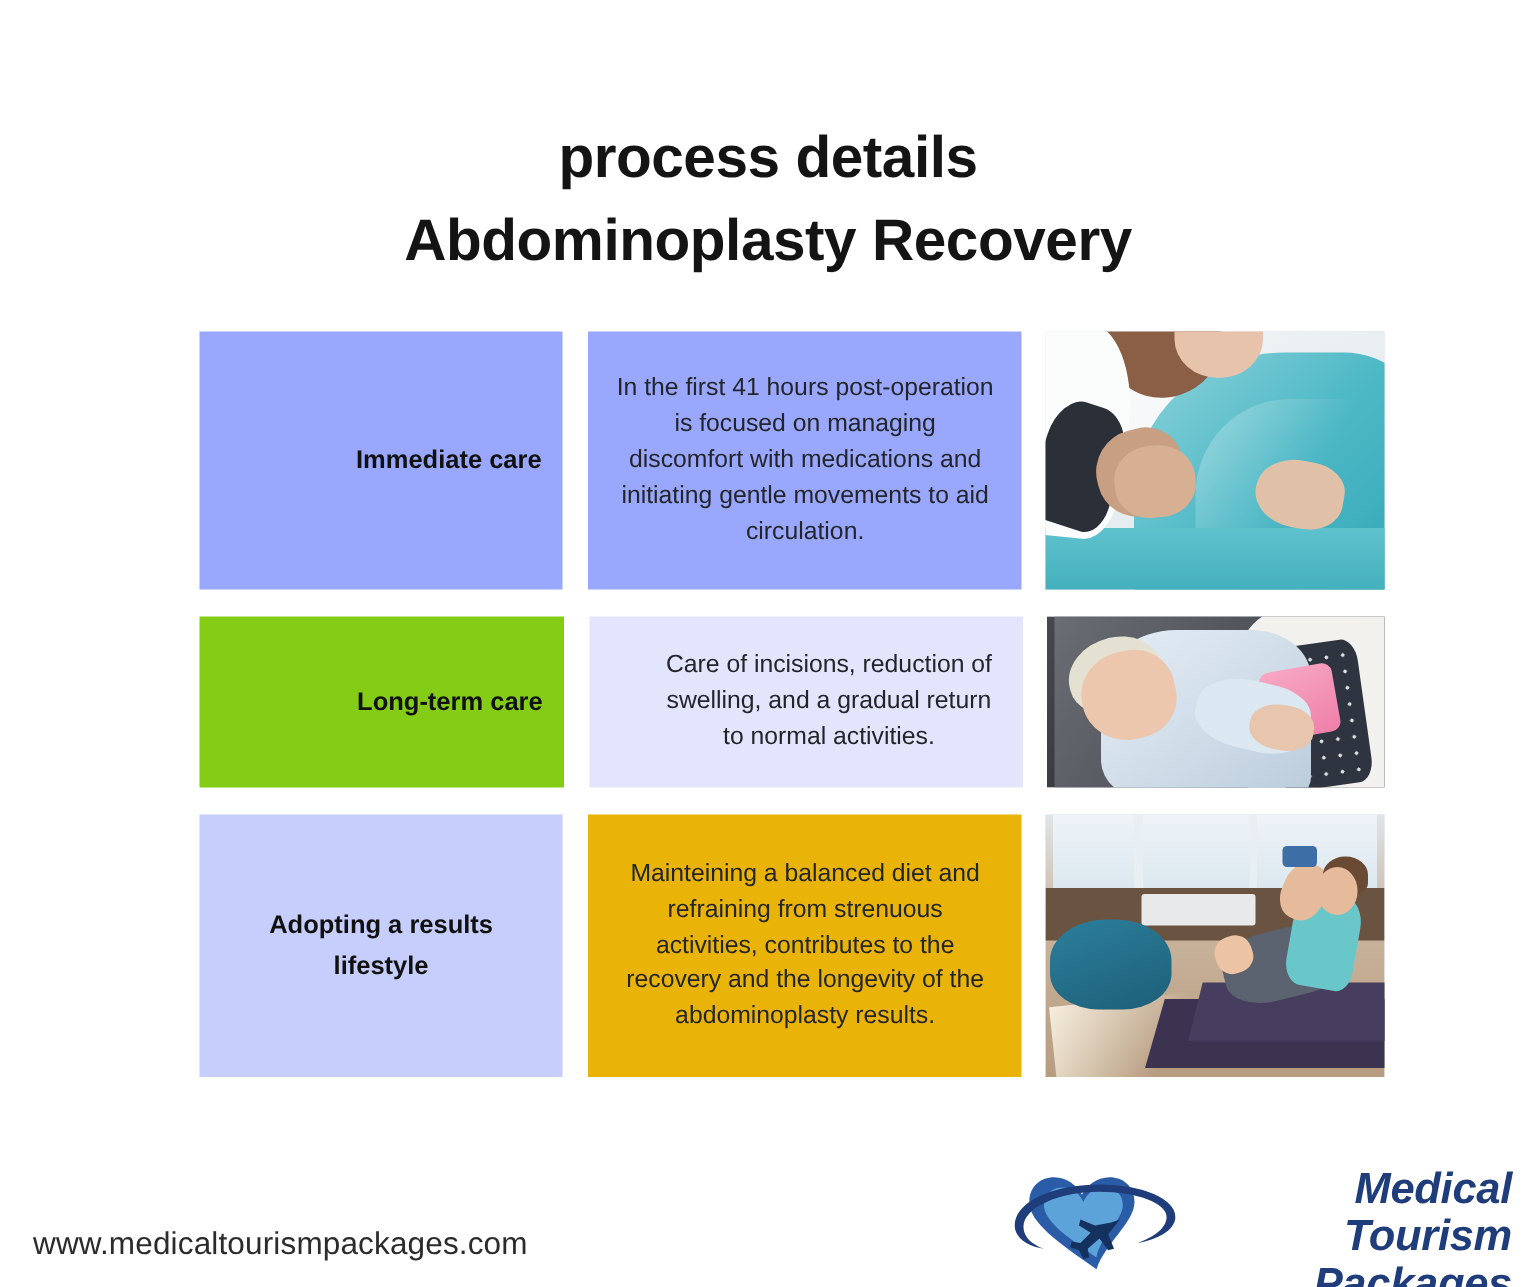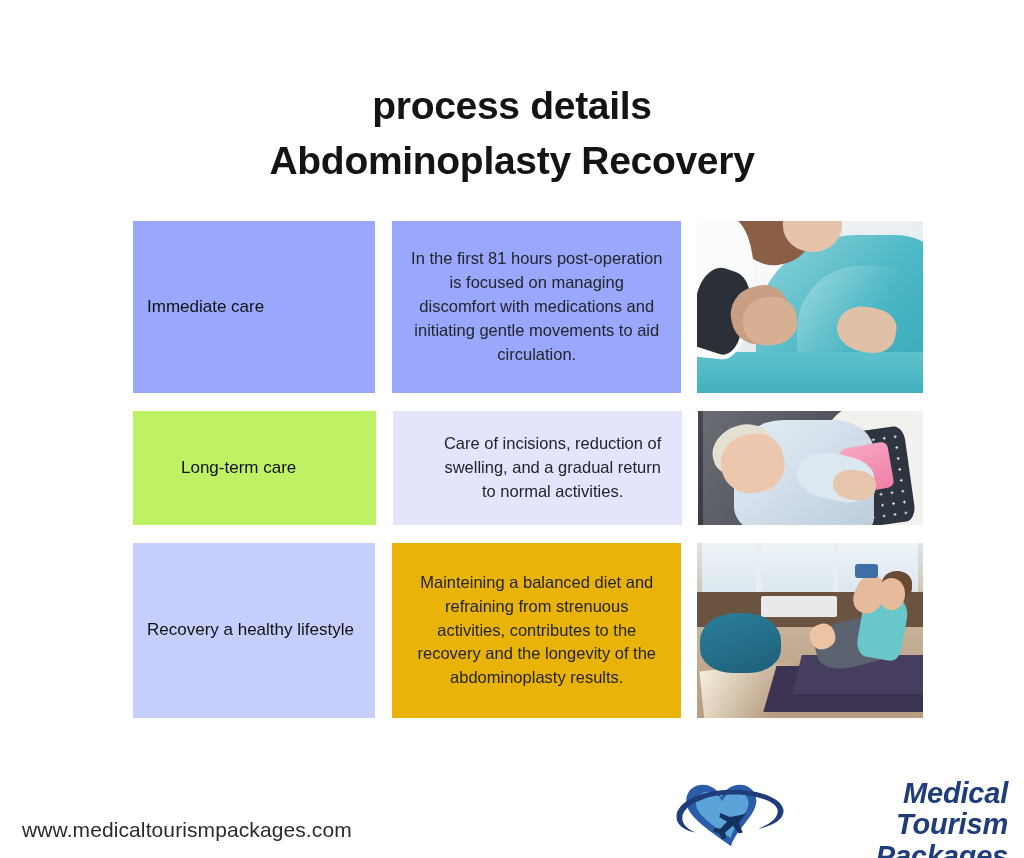--- a/index.html
+++ b/index.html
@@ -43,26 +43,26 @@
     align-items: stretch;
     margin-bottom: 18px;
   }
   .row:last-child { margin-bottom: 0; }
 
   .cell-label {
     width: 252px;
     margin-right: 17px;
     display: flex;
     align-items: center;
-    justify-content: flex-start;
+    justify-content: flex-end;
     text-align: center;
     padding: 6px 14px;
     box-sizing: border-box;
     font-size: 17px;
-    font-weight: normal;
+    font-weight: bold;
     line-height: 1.55;
     color: #111111;
     margin-left: 32px;
   }
   .cell-text {
     width: 301px;
     margin-right: 16px;
     display: flex;
     align-items: center;
     justify-content: center;
@@ -181,41 +181,41 @@
   <span class="line">Abdominoplasty Recovery</span>
 </div>
 
 <div class="grid">
 
   <div class="row r1">
     <div class="cell-label" style="background:#99a8fc">
       <span>Immediate care</span>
     </div>
     <div class="cell-text" style="background:#99a8fc">
-      <span>In the first 81 hours post-operation is focused on managing discomfort with  medications and initiating gentle movements to aid circulation.</span>
+      <span>In the first 41 hours post-operation is focused on managing discomfort with  medications and initiating gentle movements to aid circulation.</span>
     </div>
     <div class="cell-media">
       <div class="scene s1">
         <div class="sh pillow"></div>
         <div class="sh gown"></div>
         <div class="sh gownfold"></div>
         <div class="sh sheet"></div>
         <div class="sh hair"></div>
         <div class="sh face"></div>
         <div class="sh coat"></div>
         <div class="sh sleeve"></div>
         <div class="sh hand-a"></div>
         <div class="sh hand-b"></div>
         <div class="sh hand-c"></div>
       </div>
     </div>
   </div>
 
   <div class="row r2">
-    <div class="cell-label" style="background:#bef264">
+    <div class="cell-label" style="background:#84cc16">
       <span>Long-term care</span>
     </div>
     <div class="cell-text" style="background:#e2e5fb">
       <span>Care of incisions, reduction of swelling, and a gradual return to normal activities.</span>
     </div>
     <div class="cell-media">
       <div class="scene s2">
         <div class="sh bed"></div>
         <div class="sh duvet"></div>
         <div class="sh cushion"></div>
@@ -225,21 +225,21 @@
         <div class="sh head"></div>
         <div class="sh pink"></div>
         <div class="sh arm"></div>
         <div class="sh hand2"></div>
       </div>
     </div>
   </div>
 
   <div class="row r3">
     <div class="cell-label" style="background:#c6cefc">
-      <span>Recovery a healthy lifestyle</span>
+      <span>Adopting a results lifestyle</span>
     </div>
     <div class="cell-text" style="background:#eab308">
       <span>Mainteining a balanced diet and refraining from strenuous activities, contributes to the recovery and the longevity of the abdominoplasty results.</span>
     </div>
     <div class="cell-media">
       <div class="scene s3">
         <div class="sh window"></div>
         <div class="sh mullion1"></div>
         <div class="sh mullion2"></div>
         <div class="sh wall"></div>

